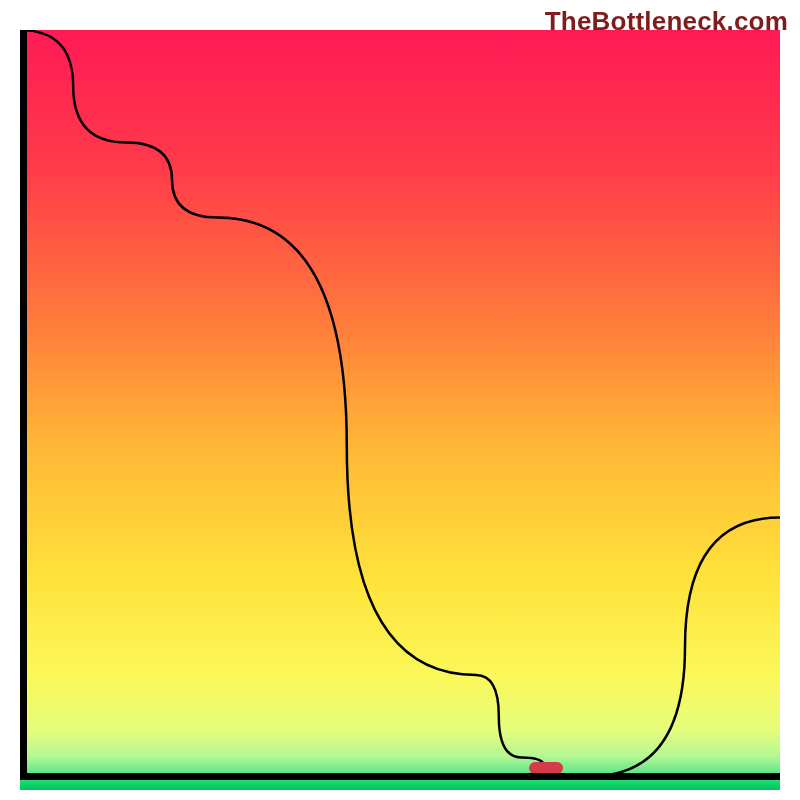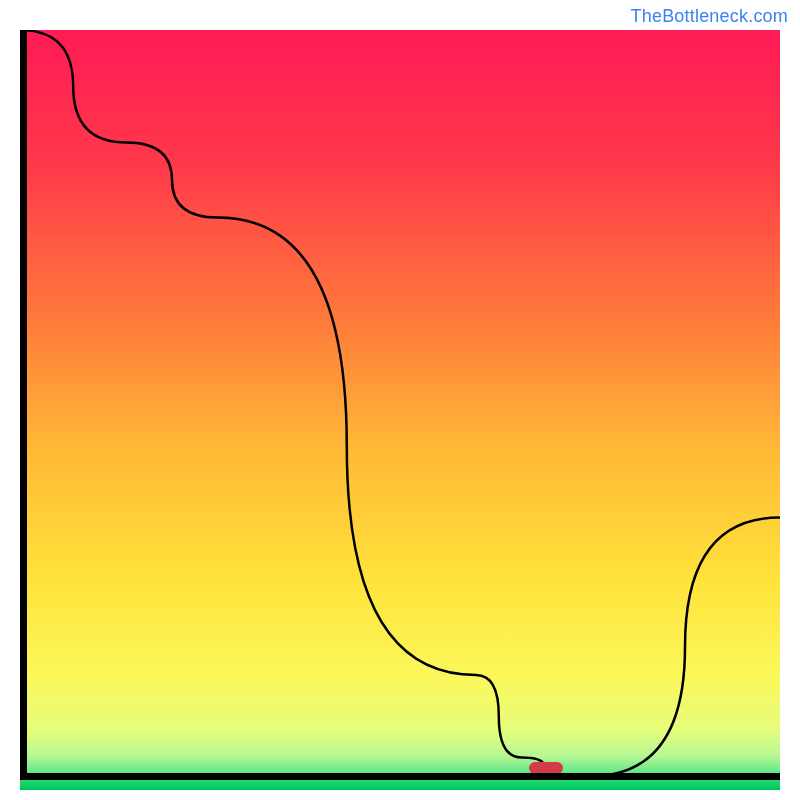--- a/index.html
+++ b/index.html
@@ -12,23 +12,23 @@
   }
   .chart-wrap {
     position: relative;
     width: 800px;
     height: 800px;
   }
   .watermark {
     position: absolute;
     top: 6px;
     right: 12px;
-    font-size: 18px;
-    font-weight: 400;
-    color: #3b82f6;
+    font-size: 26px;
+    font-weight: 700;
+    color: #7f1d1d;
     letter-spacing: 0.2px;
     z-index: 10;
   }
   .plot-area {
     position: absolute;
     left: 20px;
     top: 30px;
     width: 760px;
     height: 750px;
   }

